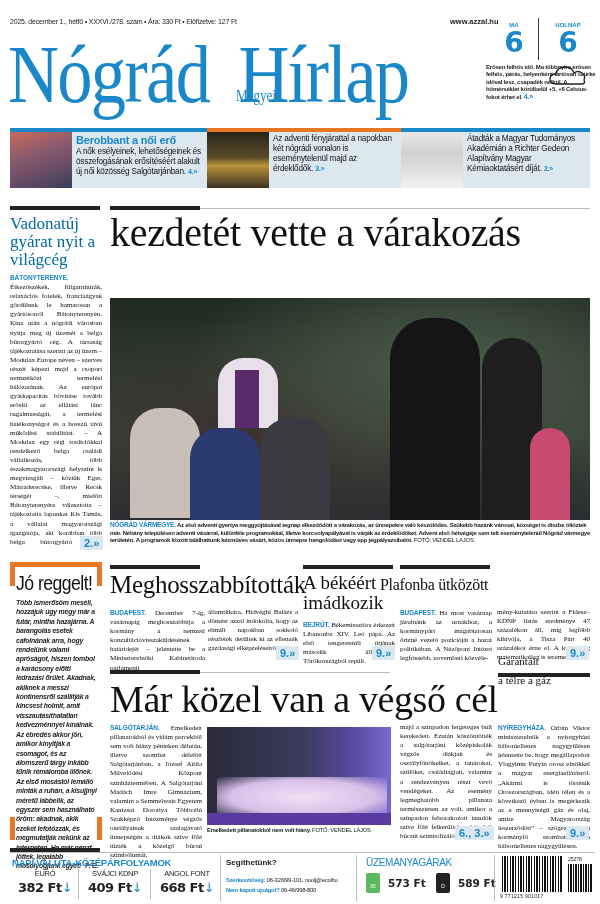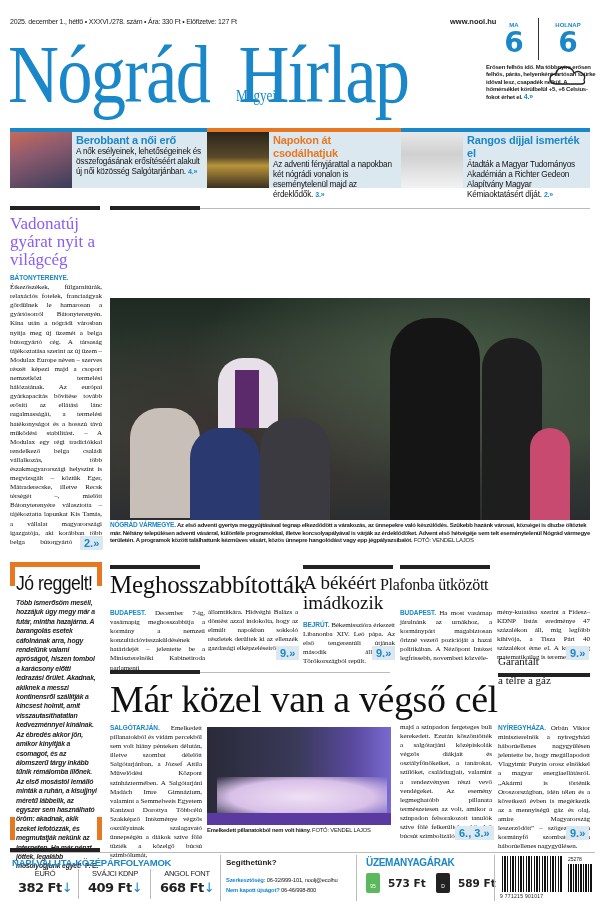--- a/index.html
+++ b/index.html
@@ -20,21 +20,21 @@
 .teaser-row{left:10px;top:128px;width:580px;height:60px;background:#dce8f0;display:flex}
 .teaser{position:relative;height:52px;display:flex;border-top:4px solid #1a87c8}
 .teaser.orange{border-top-color:#e87722}
 .teaser .img{width:62px;height:56px;flex:none}
 .teaser .txt{padding:2px 4px;font-family:"Liberation Sans",sans-serif;font-size:8.2px;line-height:10px;letter-spacing:-0.2px}
 .teaser .hd{font-weight:bold;font-size:11px;line-height:13px;color:#1a87c8}
 .teaser.orange .hd{color:#e87722}
 .ref{color:#1a87c8;font-weight:bold;font-size:7px}
 .rule-thick{height:4px;background:#222;width:90px}
 .rule-thin{height:1px;background:#bbb}
-.side-head{left:10px;top:215px;width:92px;font-family:"Liberation Serif",serif;font-size:17px;line-height:18px;color:#8b5cf6}
+.side-head{left:10px;top:215px;width:92px;font-family:"Liberation Serif",serif;font-size:17px;line-height:18px;color:#0369a1}
 .bodytext{font-family:"Liberation Serif",serif;font-size:7.1px;line-height:9.1px;text-align:justify;letter-spacing:-0.1px;color:#111}
 .dateline{color:#1a87c8;font-weight:bold;font-family:"Liberation Sans",sans-serif;font-size:6.5px}
 .refbox{display:inline-block;background:#dce8f0;color:#1a87c8;font-weight:bold;font-family:"Liberation Sans",sans-serif;font-size:11px;padding:1px 4px;float:right}
 .main-head{left:110px;top:210px;font-family:"Liberation Serif",serif;font-size:40px;line-height:46px;color:#111;letter-spacing:-0.3px;white-space:nowrap}
 .main-photo{left:110px;top:298px;width:480px;height:222px;background:linear-gradient(180deg,#1e2a22 0%,#2f3b30 35%,#3a4538 60%,#2a2d30 100%);overflow:hidden}
 .caption{left:110px;top:521px;width:480px;font-size:6px;line-height:7.6px;font-family:"Liberation Sans",sans-serif;font-weight:bold;letter-spacing:-0.25px;color:#222}
 .caption .cap-credit{font-weight:normal}
 .jo-box{left:10px;top:562px;width:92px;height:278px;border-left:5px solid #e87722;border-right:5px solid #e87722;border-top:5px solid #e87722;clip-path:polygon(0 0,100% 0,100% 24px,0 24px,0 255px,100% 255px,100% 100%,0 100%)}
 .jo-head{left:16px;top:572px;font-family:"Liberation Sans",sans-serif;font-size:20px;letter-spacing:-0.6px;color:#111;transform:scaleX(0.88);transform-origin:left top}
 .jo-text{left:16px;top:598px;width:82px;font-size:6.9px;line-height:9.4px;font-style:italic;font-weight:bold;font-family:"Liberation Sans",sans-serif;letter-spacing:-0.2px;color:#222}
@@ -43,30 +43,30 @@
 .bottom-line{left:10px;top:852px;width:585px;height:1px;background:#bbb}
 .fx-title{left:12px;top:857px;font-size:9.5px;font-weight:bold;color:#1a87c8;letter-spacing:-0.2px}
 .fx-col{top:869px;text-align:center}
 .fx-lbl{font-size:7.5px;color:#222;letter-spacing:-0.3px}
 .fx-val{font-size:13px;font-weight:bold;color:#222;font-family:"DejaVu Sans",sans-serif;letter-spacing:-0.5px;margin-top:2px}
 .fx-val .arr{color:#1a87c8;font-weight:normal}
 .vsep{width:1px;background:#bbb}
 .help-title{left:226px;top:858px;font-size:8px;font-weight:bold;color:#222}
 .help-line{left:226px;font-size:5.8px;color:#222;letter-spacing:-0.2px}
 .help-line b{color:#1a87c8}
-.fuel-title{left:366px;top:857px;font-size:10px;font-weight:bold;color:#1a87c8;letter-spacing:-0.3px}
+.fuel-title{left:366px;top:857px;font-size:10px;font-weight:normal;color:#1a87c8;letter-spacing:-0.3px}
 .fuel-icon{top:873px;width:14px;height:20px;border-radius:2px}
 .fuel-price{top:877px;font-size:10.5px;font-weight:bold;color:#222;font-family:"DejaVu Sans",sans-serif}
 .barcode{left:500px;top:856px;width:95px;height:44px}
 </style>
 </head>
 <body>
 
 <div class="abs top-meta">2025. december 1., hétfő • XXXVI./278. szám • Ára: 330 Ft • Előfizetve: 127 Ft</div>
-<div class="abs top-url">www.nool.hu</div>
+<div class="abs top-url">www.azzal.hu</div>
 <div class="abs masthead">
   <span>Nógrád</span><span class="hirlap">Hírlap</span>
 </div>
 <div class="abs megyei">Megyei</div>
 
 <div class="abs wx-col" style="left:496px">
   <div class="wx-lbl">MA</div>
   <div class="wx-num">6</div>
 </div>
 <div class="abs wx-div"></div>
@@ -87,48 +87,47 @@
     <div class="img" style="background:linear-gradient(160deg,#c96a5a 0%,#8b5a6e 40%,#3a3d5a 100%)"></div>
     <div class="txt">
       <div class="hd">Berobbant a női erő</div>
       <span>A nők esélyeinek, lehetőségeinek és összefogásának erősítéséért alakult új női közösség Salgótarjánban.</span>
       <span class="ref">4.»</span>
     </div>
   </div>
   <div class="teaser orange" style="width:194px">
     <div class="img" style="background:linear-gradient(180deg,#2a2418 0%,#5a4a2a 45%,#b8943a 60%,#3a3020 100%)"></div>
     <div class="txt">
-      <div class="hd">Napokon át csodálhatjuk</div>
       <span>Az adventi fényjárattal a napokban két nógrádi vonalon is eseménytelenül majd az érdeklődők.</span>
       <span class="ref">3.»</span>
     </div>
   </div>
   <div class="teaser" style="width:189px">
     <div class="img" style="background:linear-gradient(180deg,#e8e8e8 0%,#d0d0d0 40%,#f2f2f2 100%)"></div>
     <div class="txt">
-      <div class="hd">Rangos díjjal ismerték el</div>
       <span>Átadták a Magyar Tudományos Akadémián a Richter Gedeon Alapítvány Magyar Kémiaoktatásért díját.</span>
       <span class="ref">2.»</span>
     </div>
   </div>
 </div>
 
 <div class="abs rule-thick" style="left:10px;top:206px"></div>
 <div class="abs side-head">Vadonatúj gyárat nyit a világcég</div>
 <div class="abs bodytext" style="left:10px;top:273px;width:92px;height:276px;overflow:hidden">
   <span class="dateline">BÁTONYTERENYE.</span>
   <span>Étkezőszékek, fülgarnitúrák, relaxációs fotelek, franciaágyak gördülnek le hamarosan a gyártósorról Bátonyterenyén. Kína után a nógrádi városban nyitja meg új üzemét a belga bútorgyártó cég. A társaság tájékoztatása szerint az új üzem – Modulax Europe néven – szerves részét képezi majd a csoport nemzetközi termelési hálózatának. Az európai gyárkapacitás bővítése tovább erősíti az ellátási lánc rugalmasságát, a termelési hatékonyságot és a hosszú távú működési stabilitást. – A Modulax egy régi tradíciókkal rendelkező belga családi vállalkozás, több északmagyarországi helyszínt is megvizsgált – köztük Eger, Mátraderecske, illetve Recsk térségét –, mielőtt Bátonyterenyére választotta – tájékoztatta lapunkat Kis Tamás, a vállalat magyarországi igazgatója, aki korábban több belga bútorgyártó hazai letelepedését is irányította. Mint mondta: a nógrádi város ipari parkja bizonyult a legalkalmasabbnak a hosszú távú fejlesztési tervekhez.</span>
 </div>
 <div class="abs" style="left:80px;top:536px">
   <span class="refbox">2.»</span>
 </div>
 
 <div class="abs rule-thick" style="left:110px;top:206px"></div>
 <div class="abs rule-thin" style="left:200px;top:208px;width:390px"></div>
 <div class="abs main-head">
+  <div>kezdetét vette a várakozás</div>
 </div>
 <div class="abs main-photo">
   <div class="abs" style="left:0;top:0;width:480px;height:222px;background:radial-gradient(ellipse at 70% 30%,#4a5c48 0%,transparent 55%),radial-gradient(ellipse at 30% 60%,#3a3030 0%,transparent 60%)"></div>
   <div class="abs" style="left:108px;top:60px;width:60px;height:70px;background:#e8e0e8;border-radius:25px 25px 0 0"></div>
   <div class="abs" style="left:125px;top:72px;width:24px;height:58px;background:#5a2a6a"></div>
   <div class="abs" style="left:20px;top:110px;width:70px;height:110px;background:#c8c0b8;border-radius:30px 30px 0 0"></div>
   <div class="abs" style="left:80px;top:130px;width:70px;height:92px;background:#2a3a70;border-radius:30px 30px 0 0"></div>
   <div class="abs" style="left:150px;top:120px;width:70px;height:102px;background:#3a3a40;border-radius:30px 30px 0 0"></div>
   <div class="abs" style="left:280px;top:20px;width:90px;height:202px;background:#151515;border-radius:40px 40px 0 0"></div>
   <div class="abs" style="left:372px;top:40px;width:60px;height:182px;background:#1e1e1e;border-radius:30px 30px 0 0"></div>

